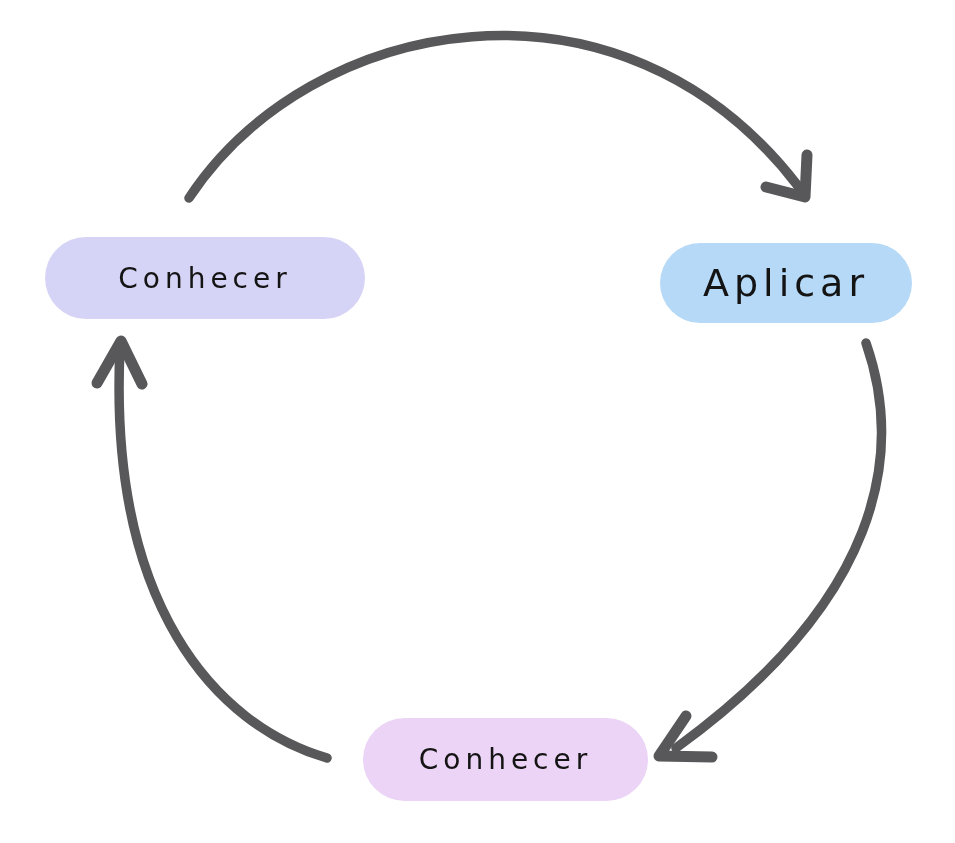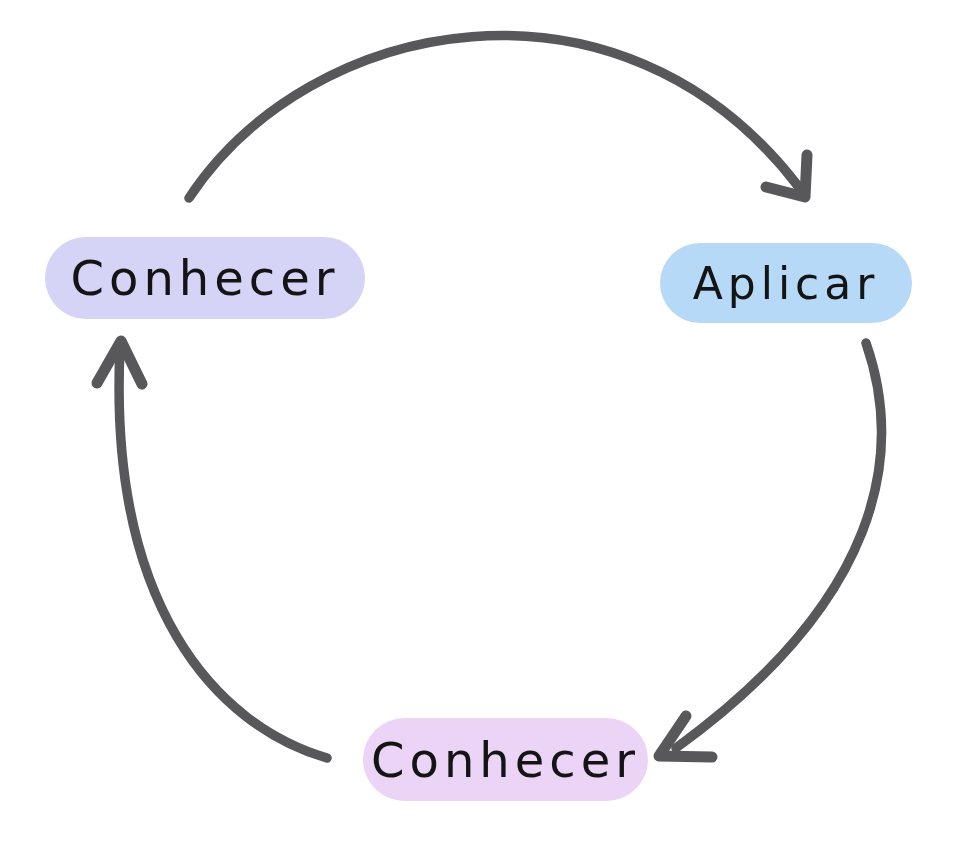--- a/index.html
+++ b/index.html
@@ -31,38 +31,38 @@
   }
   .arrow-layer path { stroke-width: 9.5; }
   .arrow-layer polyline { stroke-width: 11; }
   .pill {
     position: absolute;
     display: flex;
     align-items: center;
     justify-content: center;
     border-radius: 42px;
     color: #141414;
-    font-size: 48px;
+    font-size: 28px;
     letter-spacing: 5px;
     white-space: nowrap;
   }
   .pill-conhecer {
     left: 45px;
     top: 237px;
     width: 320px;
     height: 82px;
     background: #d6d4f6;
   }
   .pill-aplicar {
     left: 660px;
     top: 243px;
     width: 252px;
     height: 80px;
     background: #b5d9f6;
-    font-size: 44px;
+    font-size: 38px;
   }
   .pill-avaliar {
     left: 363px;
     top: 718px;
     width: 285px;
     height: 83px;
     background: #ecd4f6;
   }
 </style>
 </head>

